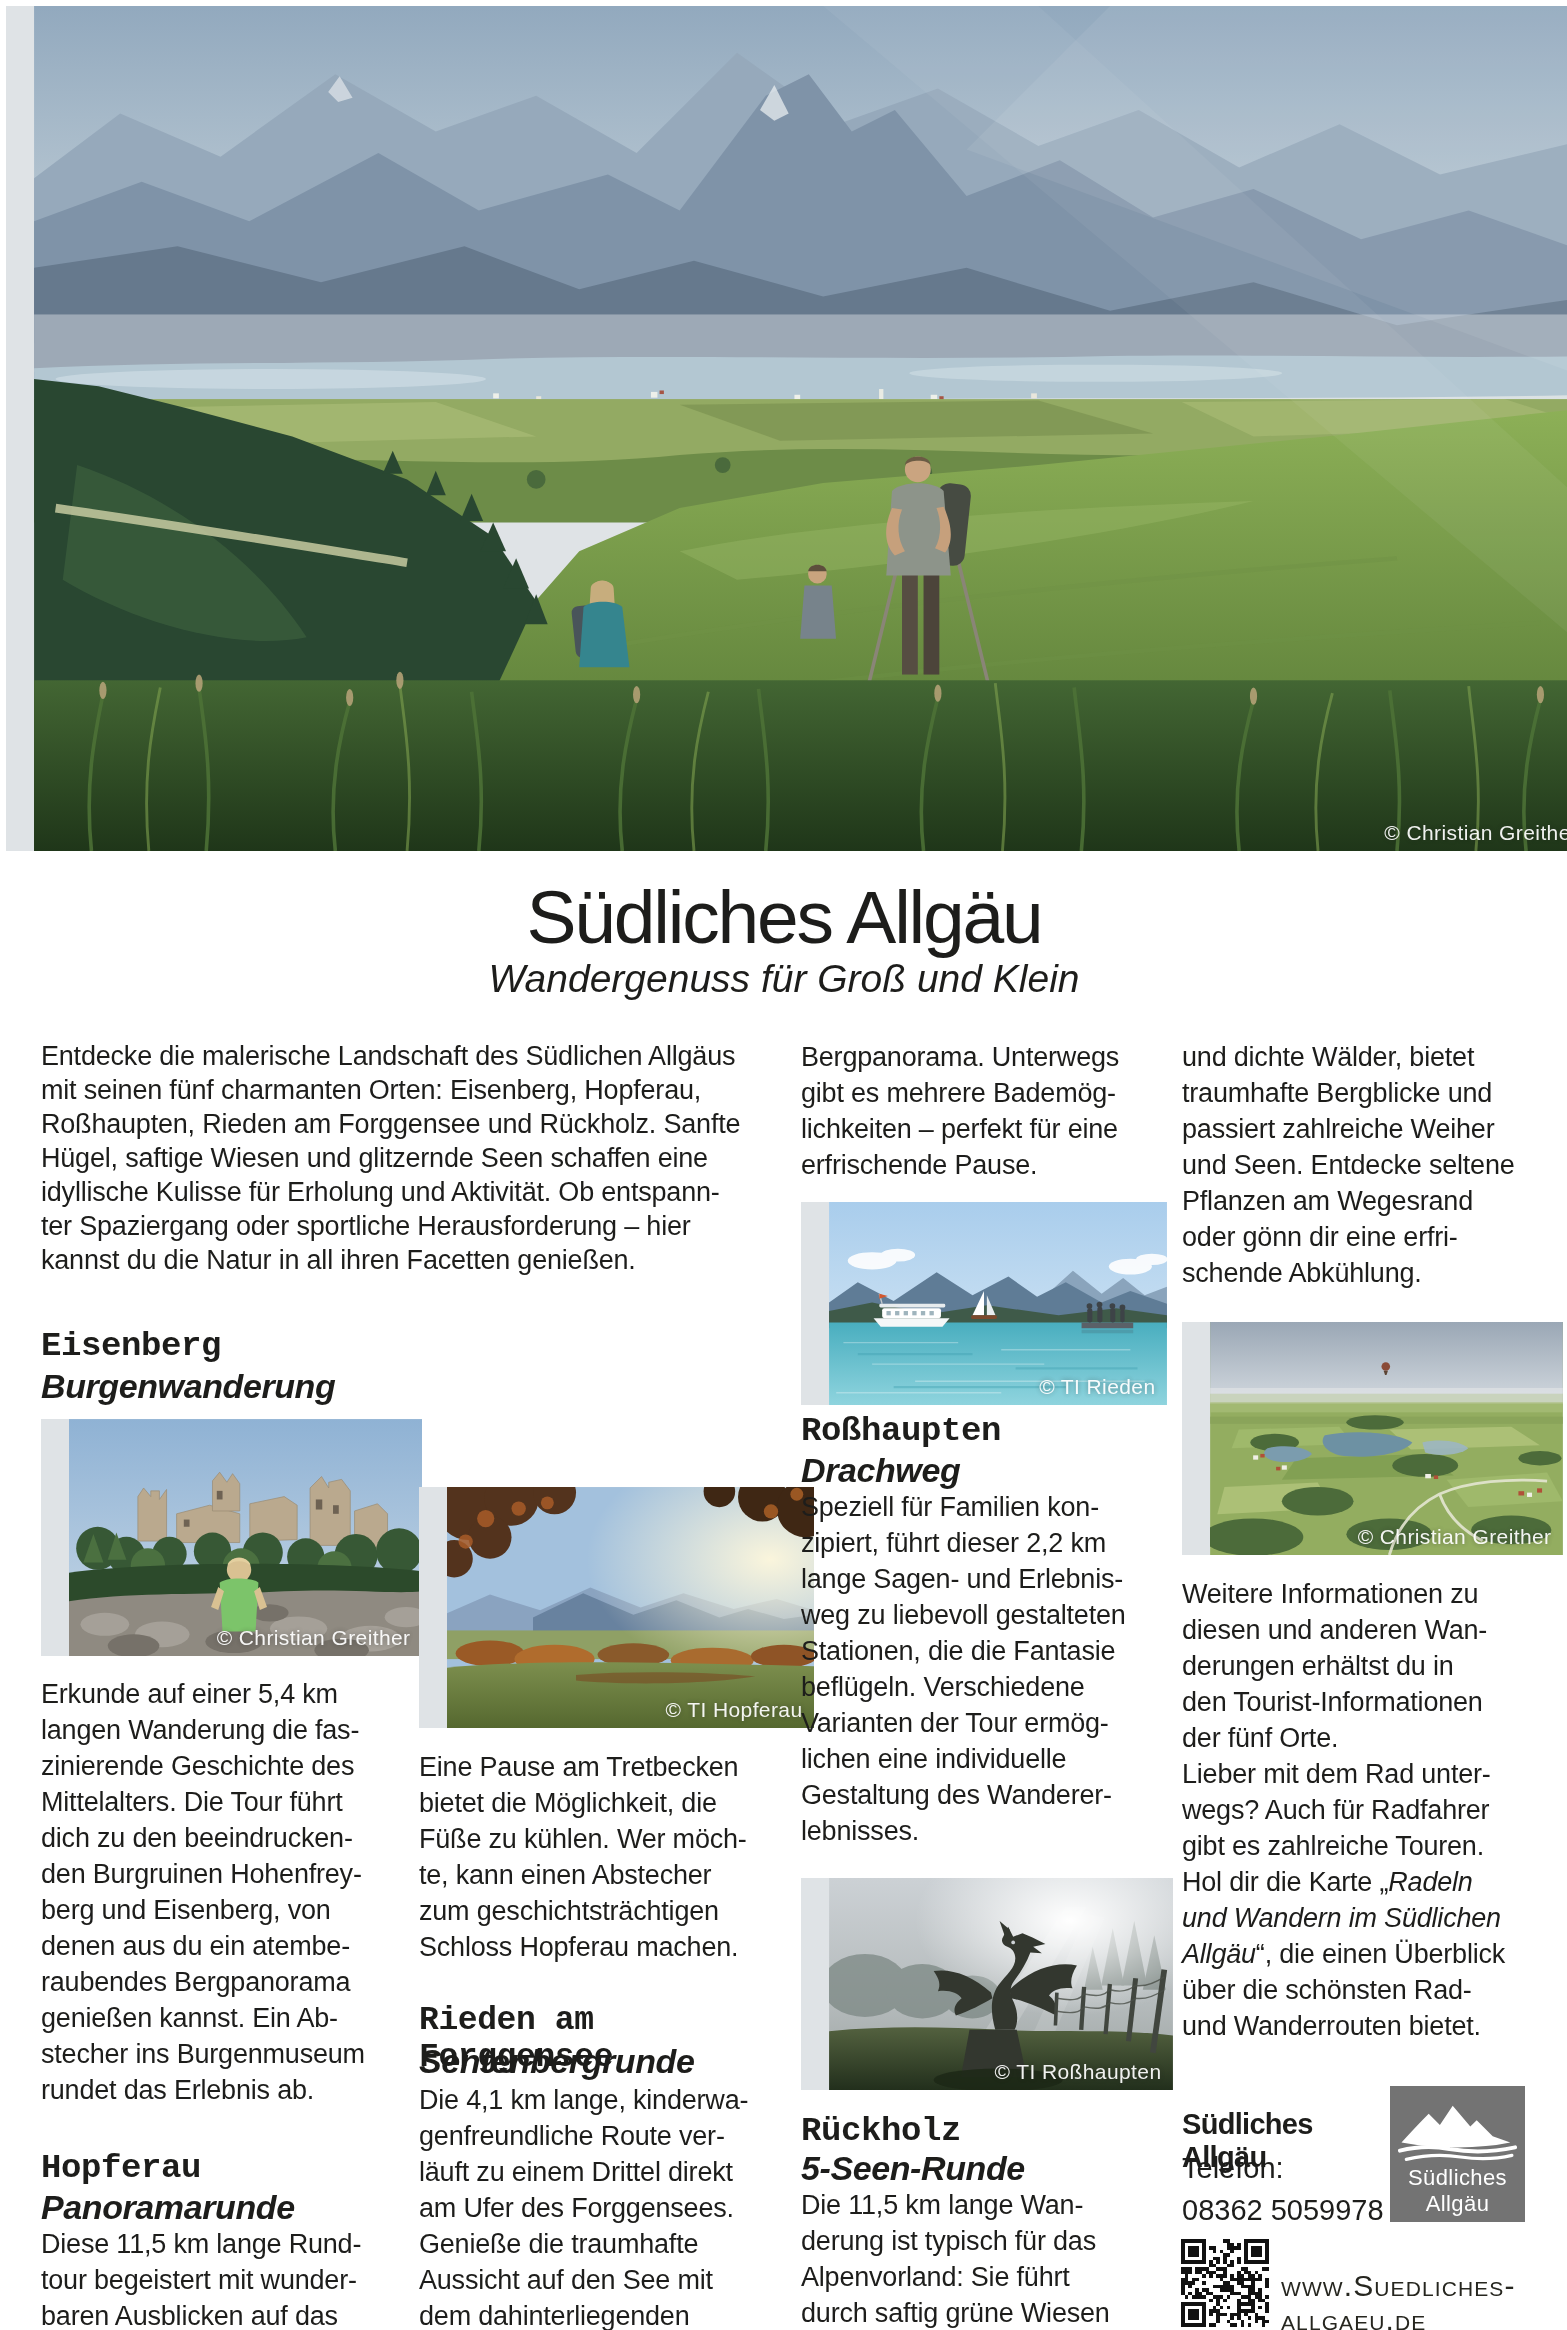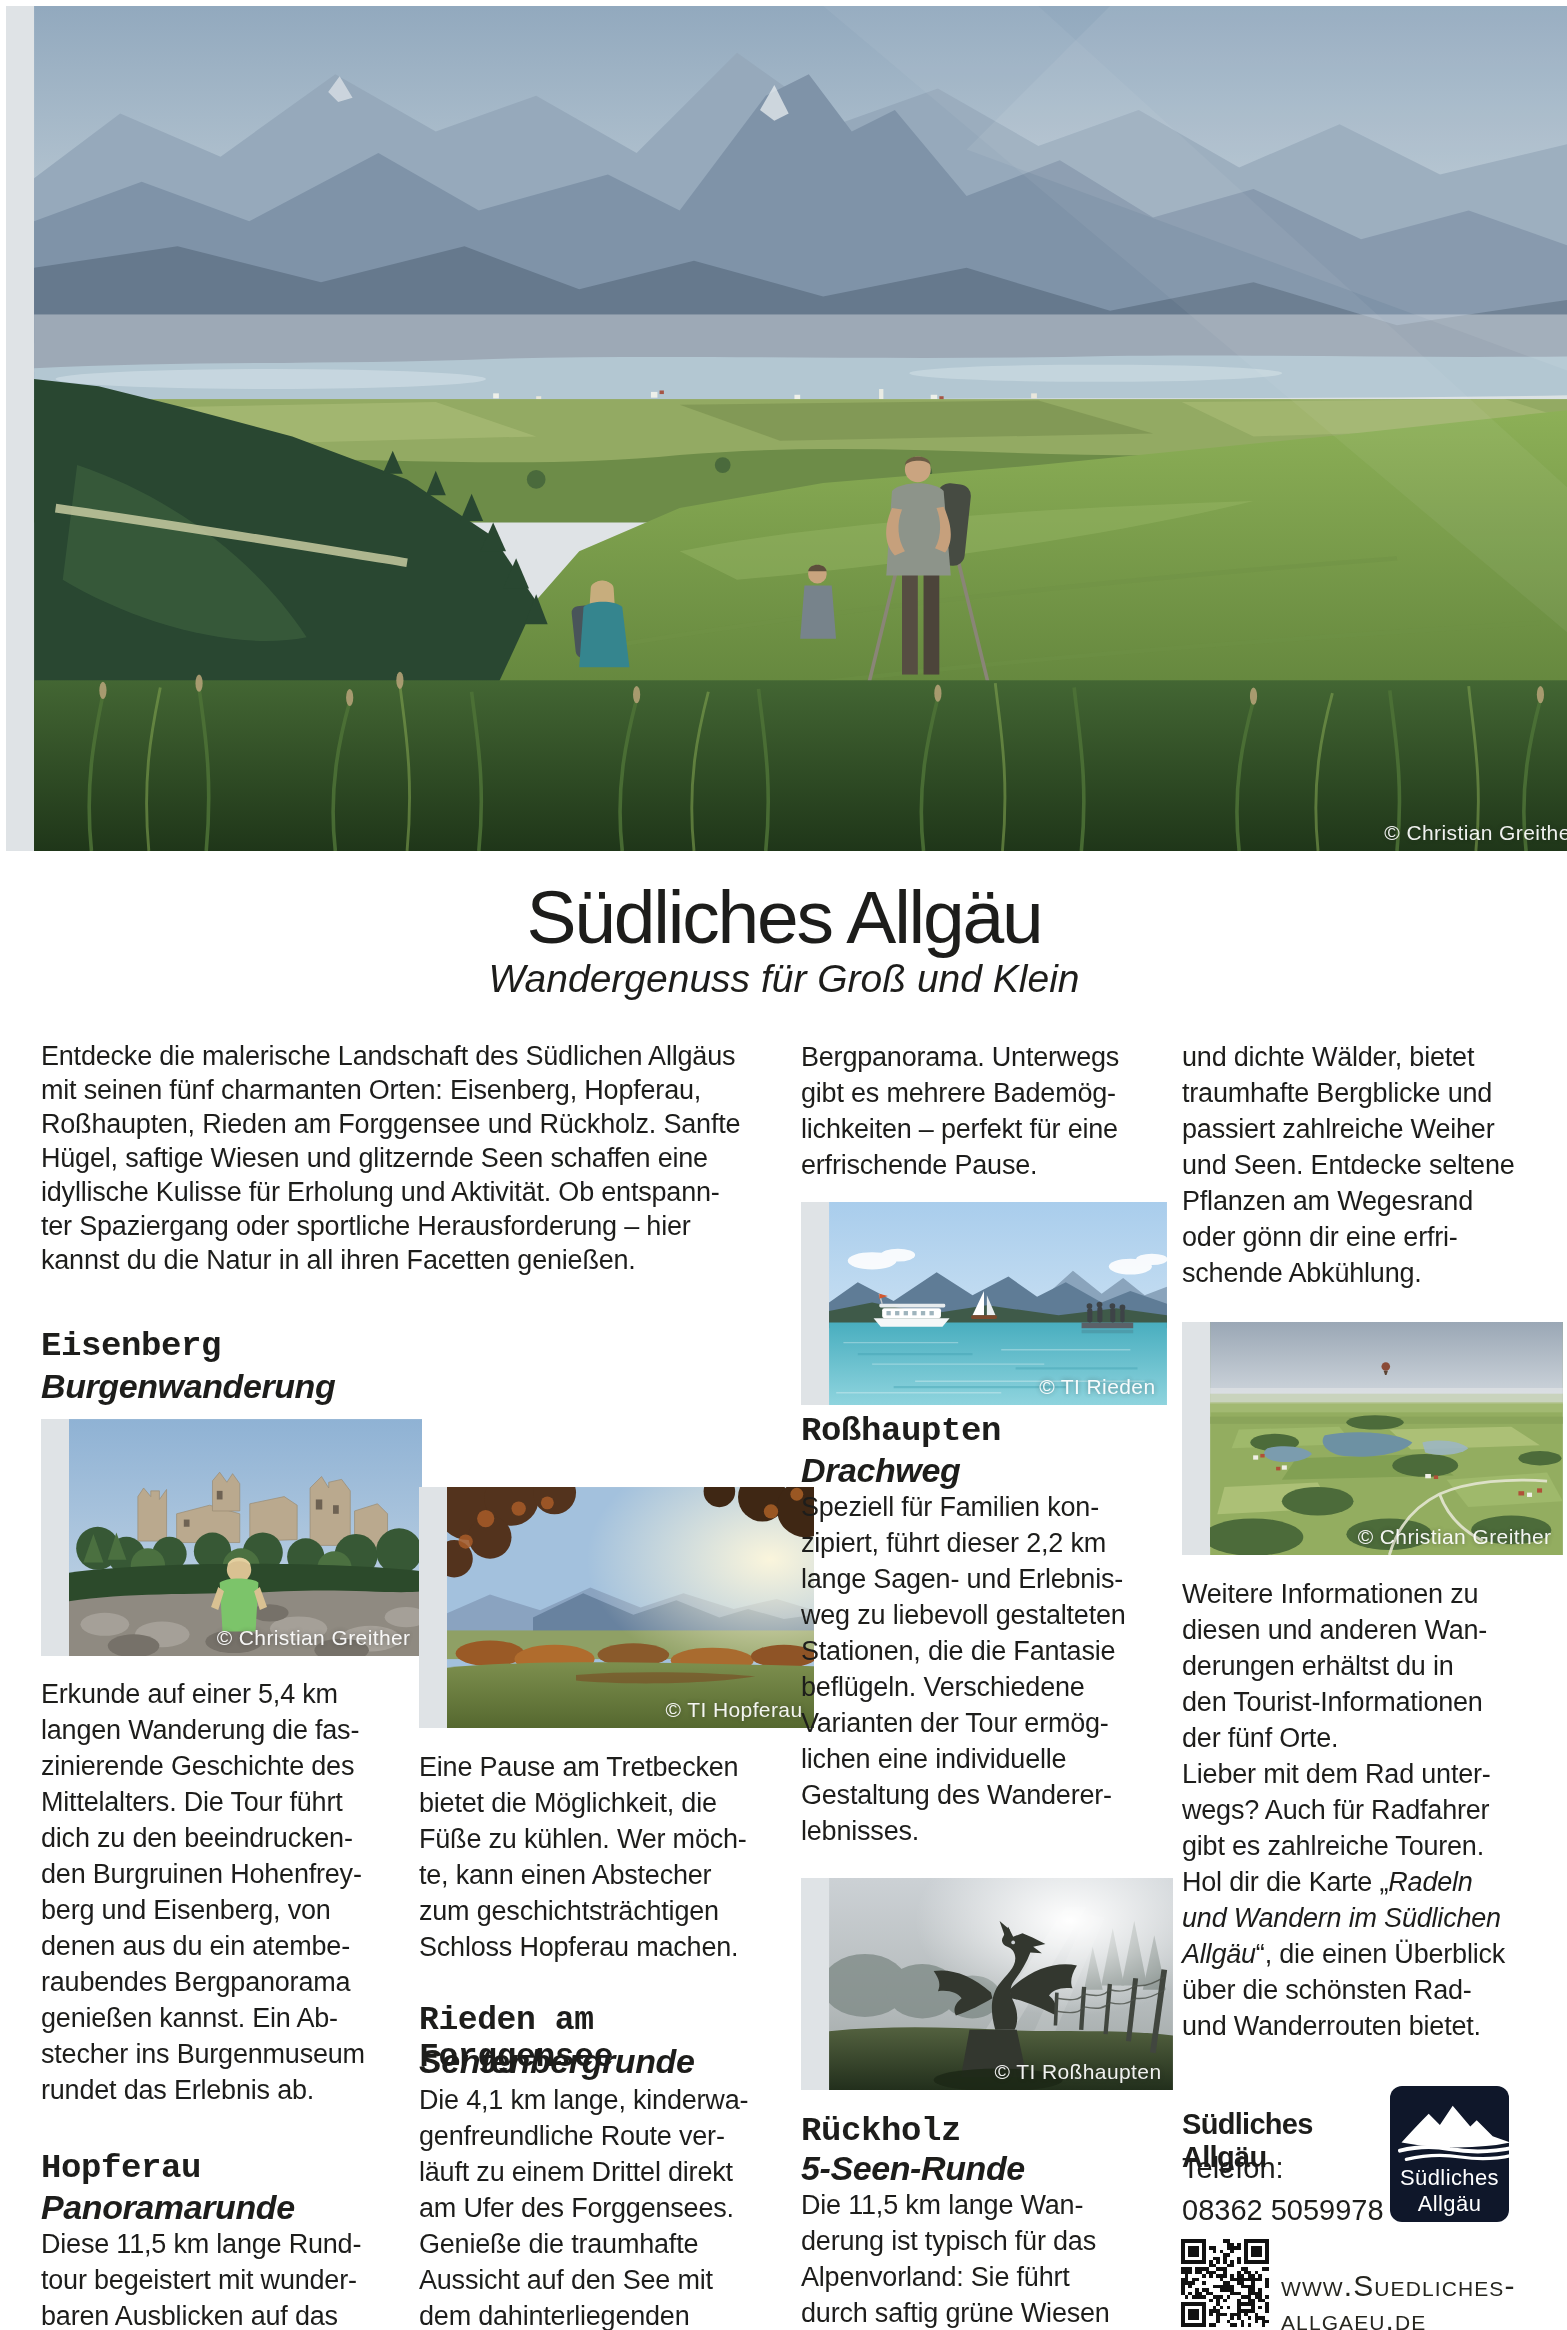--- a/index.html
+++ b/index.html
@@ -48,21 +48,21 @@
   .rue-h{left:801px;top:2112px;width:344px;}
   .rue-s{left:801px;top:2149px;width:344px;}
   .t-rue{left:801px;top:2187px;width:348px;}
   
   .p-aer{left:1182px;top:1322px;width:353px;height:233px;}
   .t-info{left:1182px;top:1576px;width:359px;}
   .t-info .it{font-style:italic;}
   .c-name{left:1182px;top:2108px;width:215px;font-size:29px;font-weight:700;letter-spacing:-0.7px;}
   .c-tel{left:1182px;top:2152px;width:215px;font-size:29px;}
   .c-num{left:1182px;top:2194px;width:230px;font-size:29px;}
-  .logo{left:1390px;top:2086px;width:119px;height:136px;background:#0f172a;border-radius:12px;}
+  .logo{left:1390px;top:2086px;width:135px;height:136px;background:#737373;}
   .logo svg{display:block;width:135px;height:72px;margin-top:7.2px;}
   .logo-line{text-align:center;color:#ffffff;font-size:22px;line-height:26px;font-weight:400;letter-spacing:0.4px;}
   .qr{left:1181px;top:2238px;width:88px;height:90px;}
   .qr svg{display:block;width:100%;height:100%;shape-rendering:crispEdges;}
   .website{left:1281px;top:2269px;width:287px;font-size:30px;font-variant:small-caps;
            letter-spacing:1.1px;font-weight:400;color:#26261f;}
 </style>
 </head>
 <body>
 

